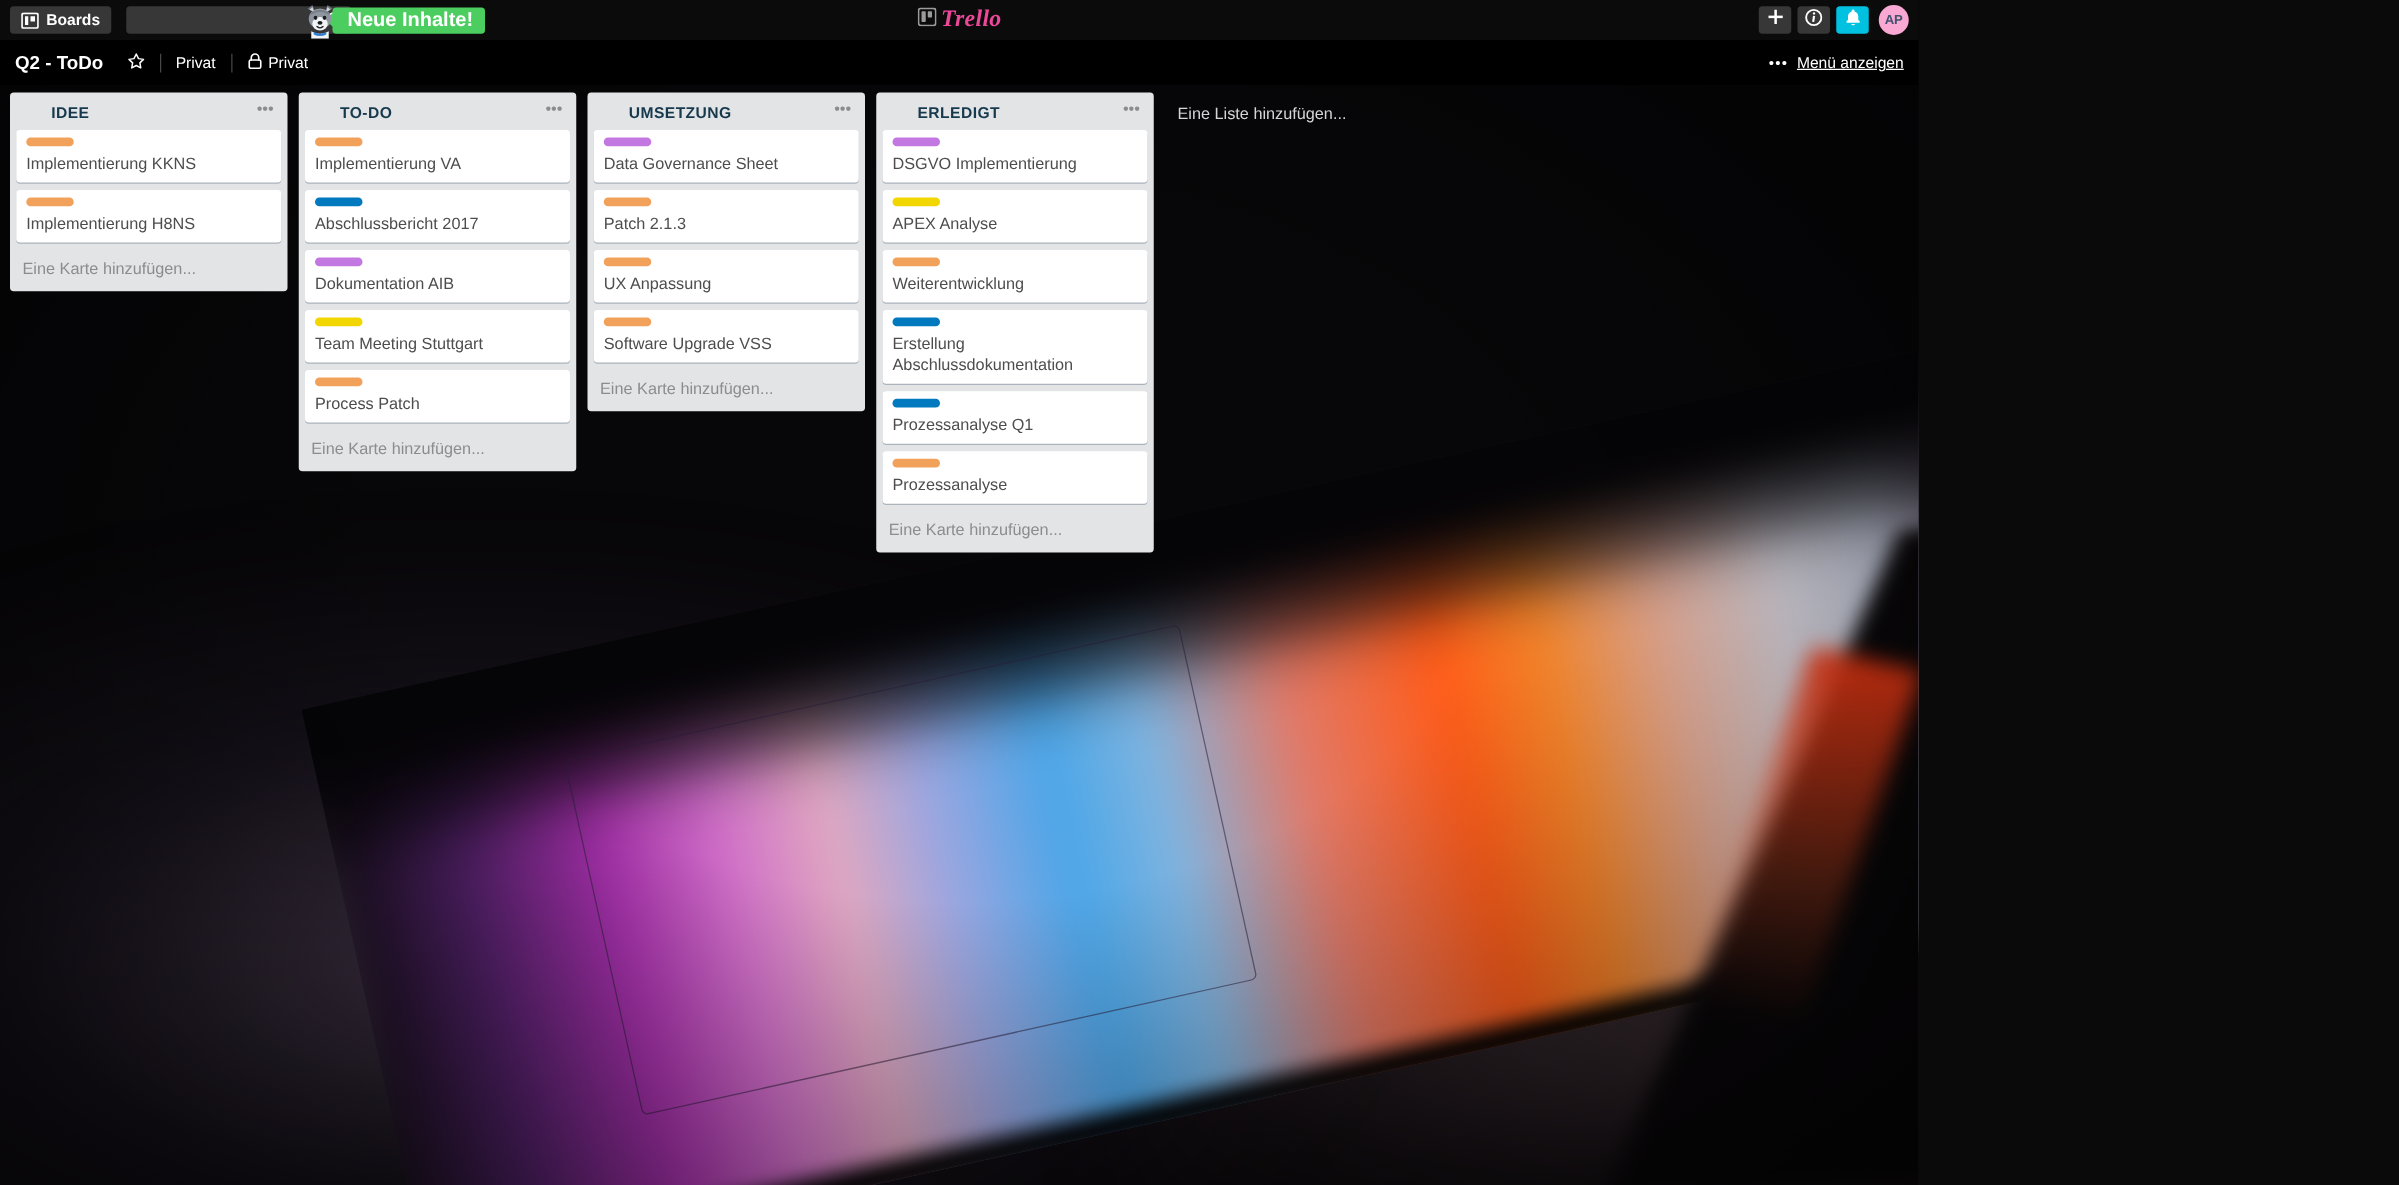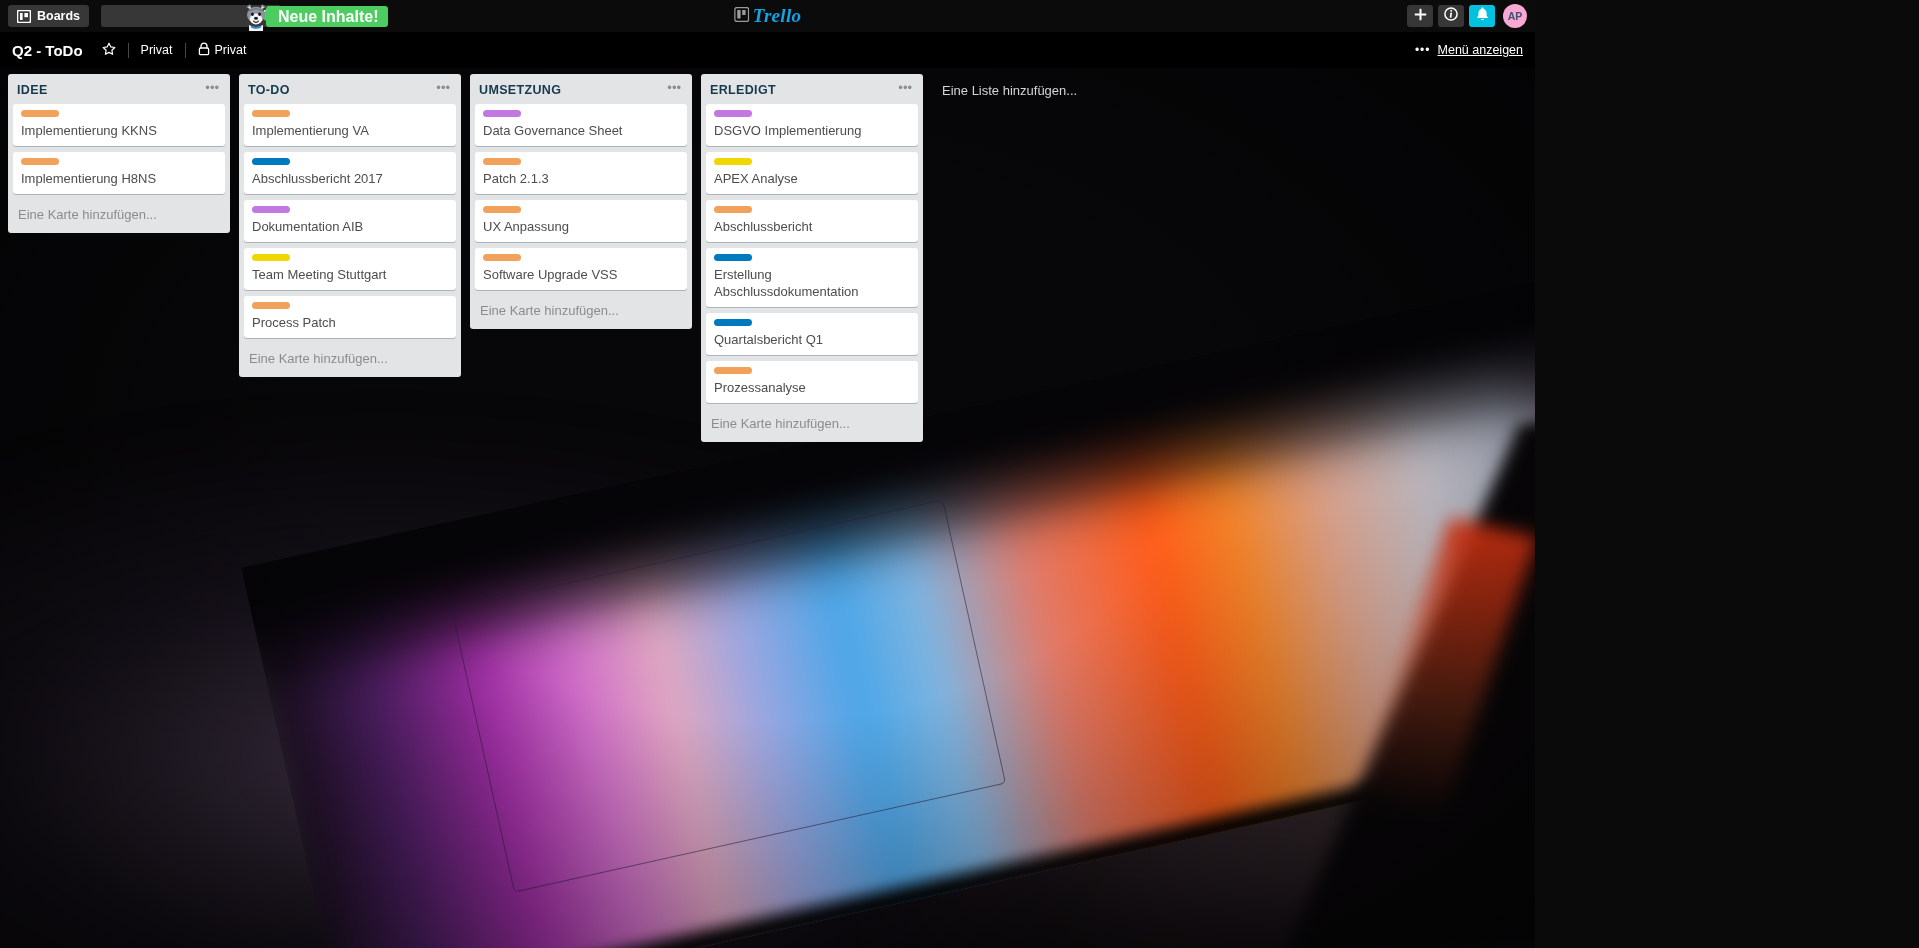--- a/index.html
+++ b/index.html
@@ -158,21 +158,21 @@
     content: ""; position: absolute; left: -6px; top: 50%;
     transform: translateY(-50%);
     border-top: 6px solid transparent;
     border-bottom: 6px solid transparent;
     border-right: 7px solid #4bce5f;
   }
 
   #trello-logo {
     position: absolute; left: 50%; top: 0; transform: translateX(-50%);
     height: 32px; display: flex; align-items: center; gap: 4px;
-    color: #0ea5e9;
+    color: #ec4899;
     z-index: 11;
   }
   #trello-wordmark {
     font-family: "Liberation Serif", serif;
     font-style: italic; font-weight: bold; font-size: 19px;
     letter-spacing: 0.3px;
   }
 
   #topbar-right {
     margin-left: auto;
@@ -226,22 +226,23 @@
   }
 
   .list {
     width: 222px;
     background: #e2e4e6;
     border-radius: 3px;
     padding: 0 0 2px 0;
     flex: 0 0 auto;
   }
   .list-header {
-    display: flex; align-items: flex-end; justify-content: space-between;
+    display: flex; align-items: center; justify-content: space-between;
     padding: 9px 9px 7px 9px;
+    margin-left: 24px;
   }
   .list-title {
     font-size: 12.5px; font-weight: bold; color: #17394d;
     letter-spacing: 0.35px;
   }
   .list-menu { color: #8c8c8c; font-size: 13px; line-height: 6px; cursor: pointer; padding: 0 2px 6px 2px; }
 
   .cards { padding: 0 5px; }
   .card {
     background: #fff;
@@ -487,29 +488,29 @@
           <div class="card">
             <div class="card-label" style="background: rgb(195, 119, 224);"></div>
             <div class="card-title">DSGVO Implementierung</div>
           </div>
           <div class="card">
             <div class="card-label" style="background: rgb(242, 214, 0);"></div>
             <div class="card-title">APEX Analyse</div>
           </div>
           <div class="card">
             <div class="card-label" style="background: rgb(242, 161, 90);"></div>
-            <div class="card-title">Abschlussbericht</div>
+            <div class="card-title">Weiterentwicklung</div>
           </div>
           <div class="card">
             <div class="card-label" style="background: rgb(0, 121, 191);"></div>
             <div class="card-title">Erstellung Abschlussdokumentation</div>
           </div>
           <div class="card">
             <div class="card-label" style="background: rgb(0, 121, 191);"></div>
-            <div class="card-title">Quartalsbericht Q1</div>
+            <div class="card-title">Prozessanalyse Q1</div>
           </div>
           <div class="card">
             <div class="card-label" style="background: rgb(242, 161, 90);"></div>
             <div class="card-title">Prozessanalyse</div>
           </div>
         </div>
         <div class="add-card">Eine Karte hinzufügen...</div>
       </div>
       <div class="add-list">Eine Liste hinzufügen...</div>
     </div>

